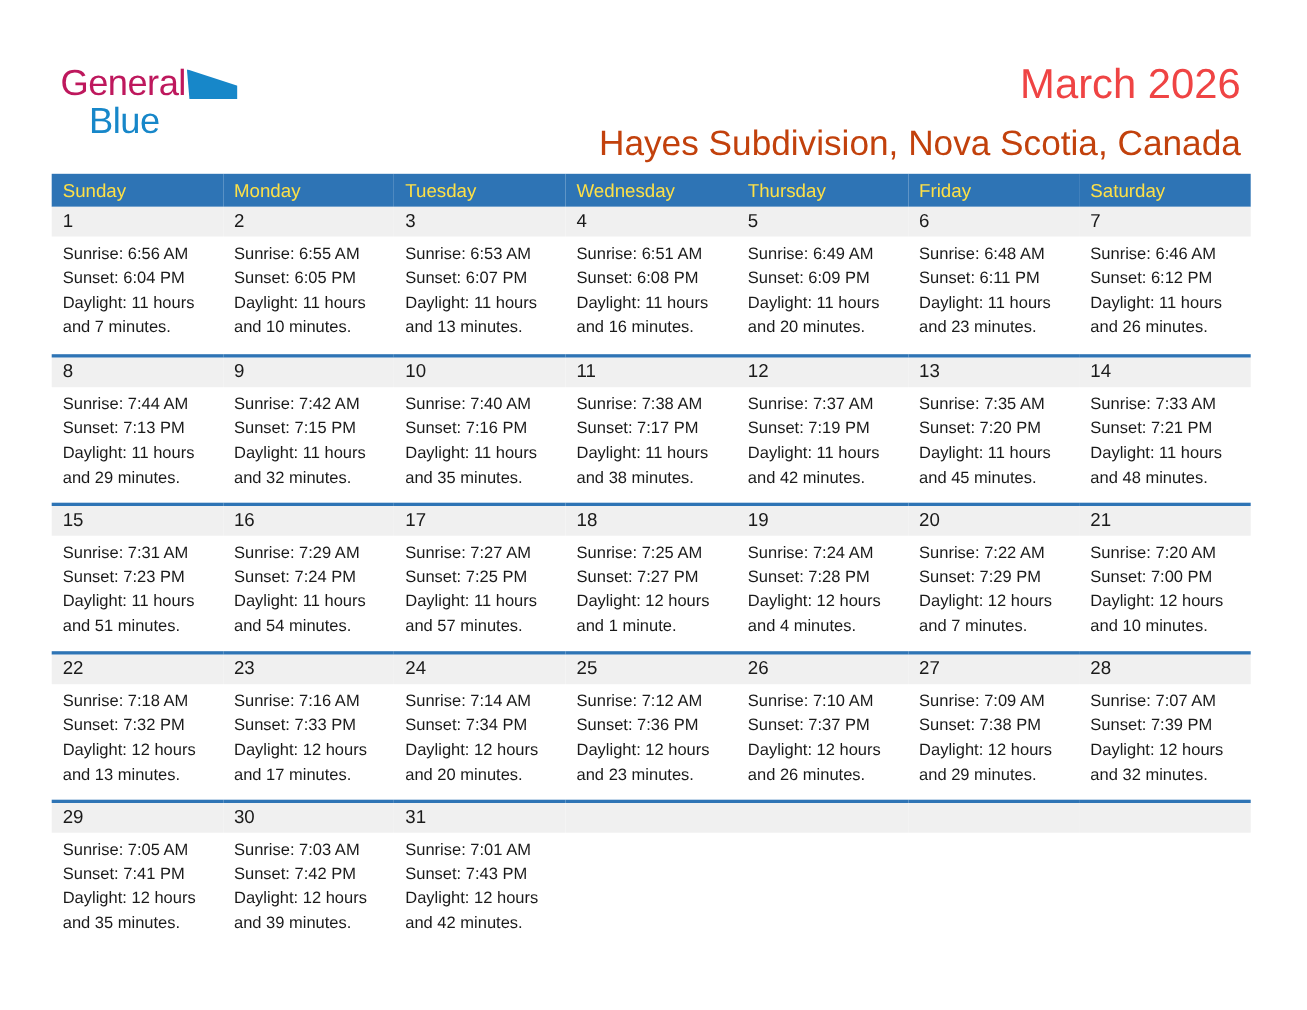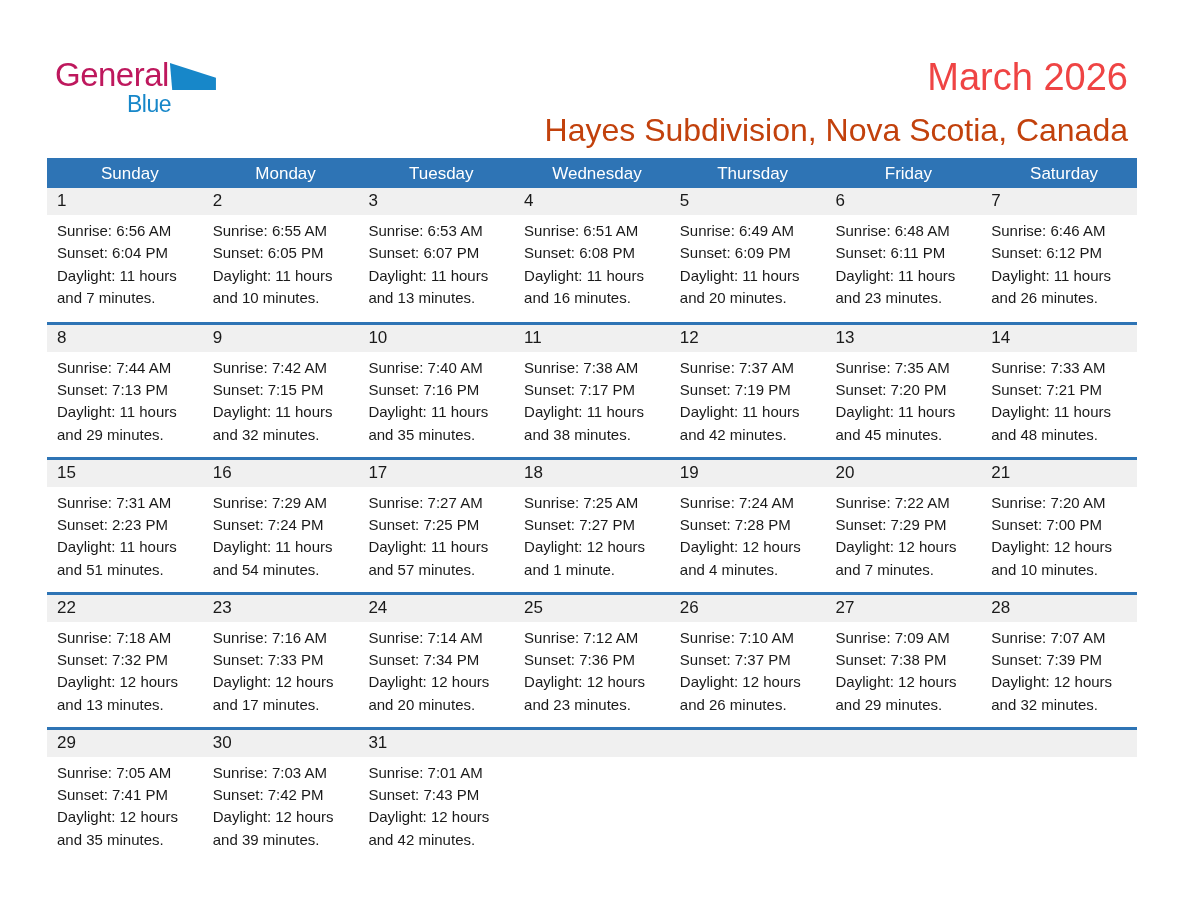--- a/index.html
+++ b/index.html
@@ -18,34 +18,34 @@
     color: var(--text);
   }
   .logo { position: absolute; left: 55px; top: 58px; }
   .logo-row1 { display: flex; align-items: flex-end; font-size: 33px; letter-spacing: -0.5px; color: #be185d; line-height: 1; }
   .logo-tri {
     display: inline-block; width: 46px; height: 27px;
     background: var(--logo-blue);
     clip-path: polygon(0 0, 100% 55%, 100% 100%, 5% 100%);
     margin-left: 1px; margin-bottom: 1px;
   }
-  .logo-row2 { font-size: 23px; color: var(--logo-blue); line-height: 1; margin-left: 72px; margin-top: 2px; letter-spacing: -0.5px; }
+  .logo-row2 { font-size: 33px; color: var(--logo-blue); line-height: 1; margin-left: 26px; margin-top: 2px; letter-spacing: -0.5px; }
 
   .titles { position: absolute; right: 60px; top: 57px; text-align: right; }
   .page-title { margin: 0; font-size: 38px; font-weight: 400; color: #ef4444; line-height: 1.1; }
   .page-subtitle { margin: 14px 0 0 0; font-size: 32px; font-weight: 400; color: #c2410c; line-height: 1.1; }
 
   table.calendar {
     position: absolute; left: 47px; top: 158px;
     width: 1090px;
     border-collapse: collapse; table-layout: fixed;
   }
   thead th {
-    background: var(--accent); color: #ffffff;
-    font-weight: 400; font-size: 17px; text-align: center;
+    background: var(--accent); color: #fde047;
+    font-weight: 400; font-size: 17px; text-align: left;
     height: 30px; padding: 4px 0 2px 10px;
   }
   tbody td { vertical-align: top; height: 135px; padding: 0; }
   tbody tr + tr td { border-top: 3px solid var(--accent); height: 135px; }
   .day-number {
     background: var(--strip);
     font-size: 17px; color: #1a1a1a;
     padding: 3px 0 4px 10px;
   }
   .day-lines { padding: 5px 6px 0 10px; }
@@ -208,21 +208,21 @@
             <div class="day-line">Daylight: 11 hours</div>
             <div class="day-line">and 48 minutes.</div>
           </div>
         </td>
       </tr>
       <tr>
         <td>
           <div class="day-number">15</div>
           <div class="day-lines">
             <div class="day-line">Sunrise: 7:31 AM</div>
-            <div class="day-line">Sunset: 2:23 PM</div>
+            <div class="day-line">Sunset: 7:23 PM</div>
             <div class="day-line">Daylight: 11 hours</div>
             <div class="day-line">and 51 minutes.</div>
           </div>
         </td>
         <td>
           <div class="day-number">16</div>
           <div class="day-lines">
             <div class="day-line">Sunrise: 7:29 AM</div>
             <div class="day-line">Sunset: 7:24 PM</div>
             <div class="day-line">Daylight: 11 hours</div>

